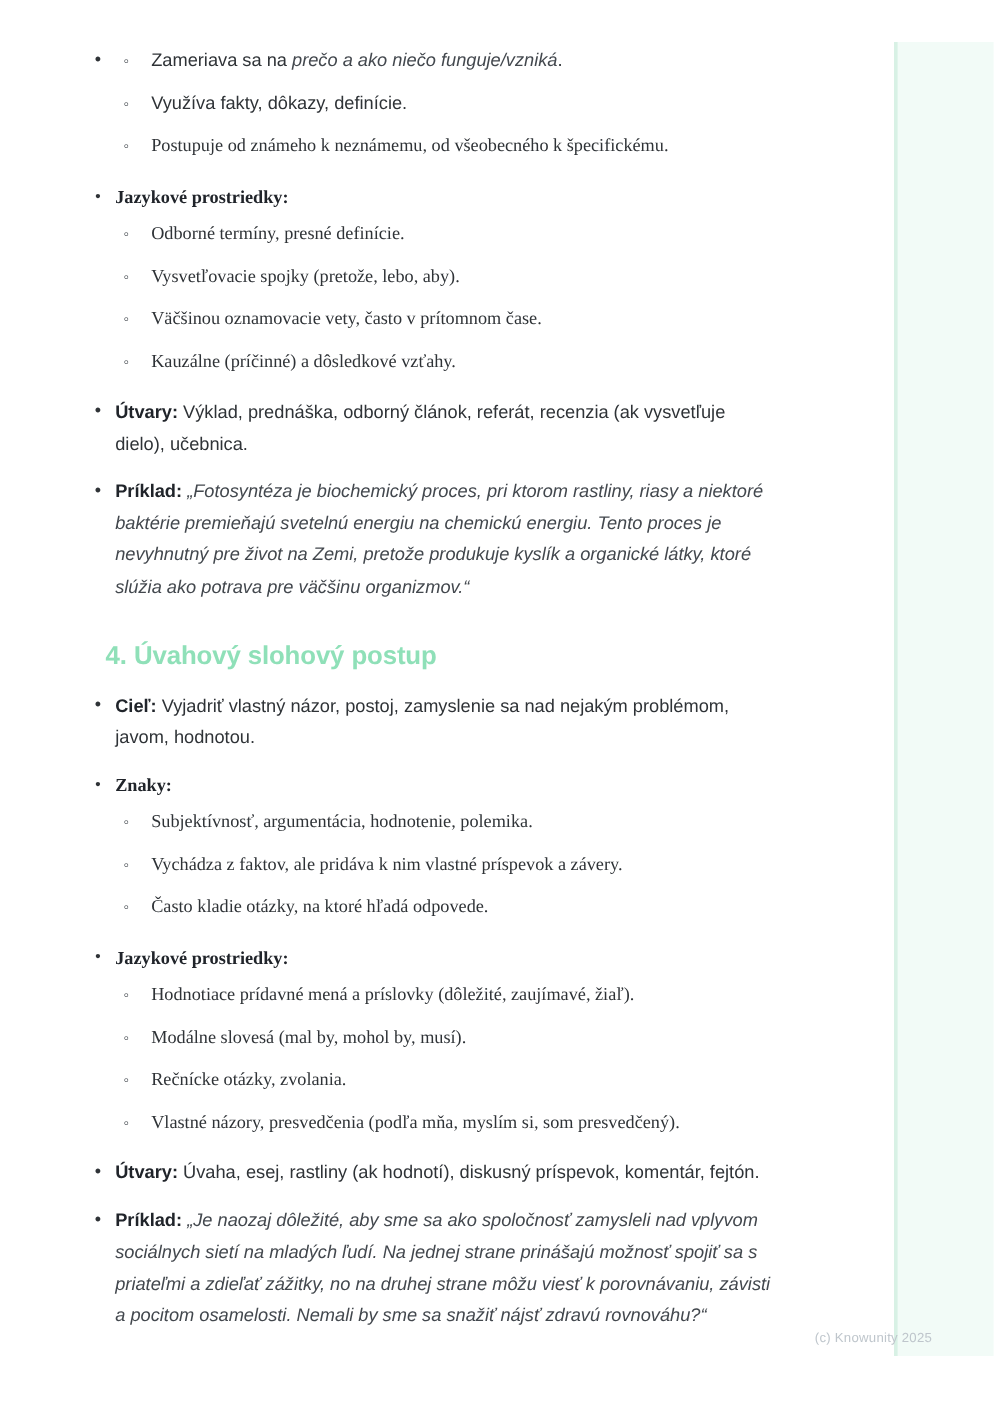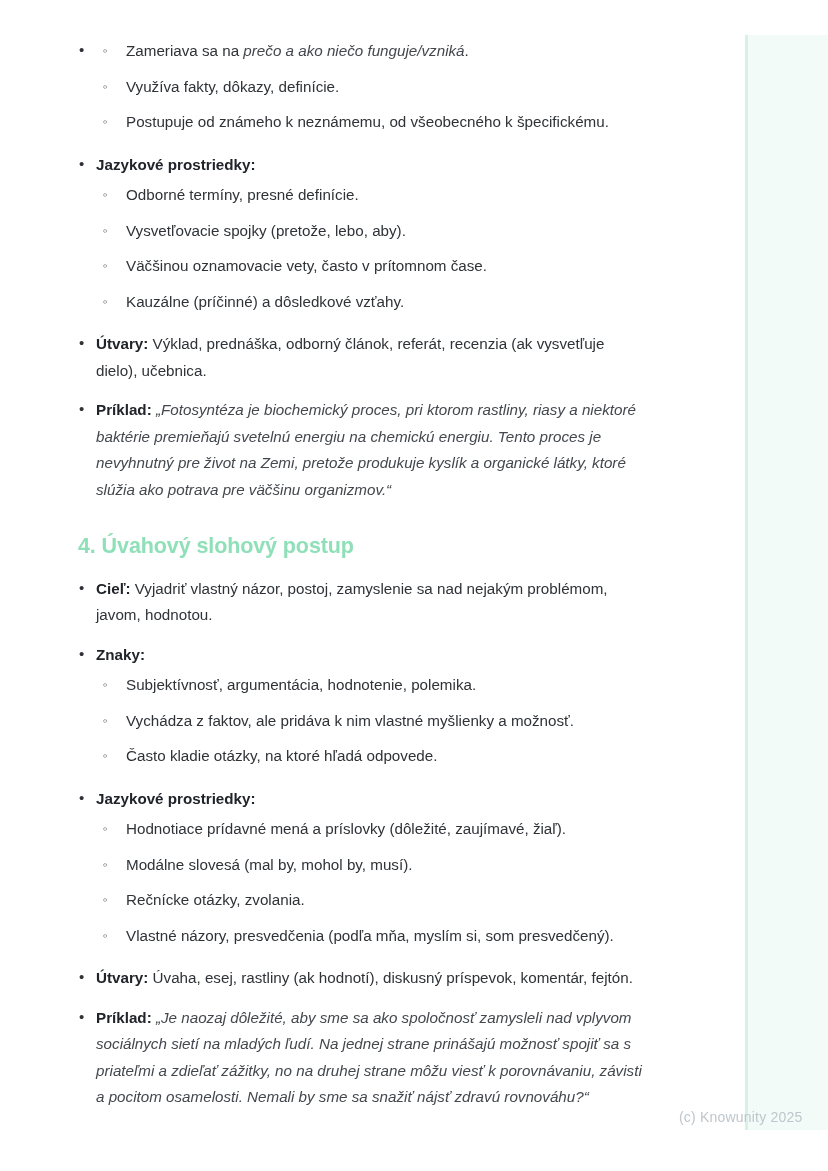--- a/index.html
+++ b/index.html
@@ -44,21 +44,21 @@
     left: 78px;
     top: 34px;
     width: 570px;
   }
 
   
   h2.section-heading {
     font-size: 21.5px;
     font-weight: 700;
     color: #8fe0b8;
-    margin: 0;
+    margin: 10px;
     padding: 0;
     line-height: 1.25;
     letter-spacing: -0.1px;
   }
   .heading-block {
     margin-top: 30px;
     margin-bottom: 16px;
   }
 
   
@@ -119,29 +119,29 @@
   }
   .ital {
     font-style: italic;
     color: #43484e;
   }
   .quote {
     font-style: italic;
     color: #43484e;
   }
 
-  .gap-lg { margin-bottom: 16px !important; }
+  .gap-lg { margin-bottom: 16px !important; font-family: Liberation Serif, serif; }
   .gap-md { margin-bottom: 13px !important; }
 
   
   #watermark {
     position: absolute;
     left: 679px;
     top: 1109px;
-    font-size: 14px;
+    font-size: 11px;
     color: #bfc6cc;
     letter-spacing: 0.2px;
     white-space: nowrap;
     font-family: "Liberation Sans", sans-serif;
   }
 </style>
 </head>
 <body>
 
 <div id="page">
@@ -185,21 +185,21 @@
     <ul class="lvl1">
 
       <li class="item1 gap-md">
         <span class="lbl">Cieľ:</span><span> Vyjadriť vlastný názor, postoj, zamyslenie sa nad nejakým problémom, javom, hodnotou.</span>
       </li>
 
       <li class="item1 gap-lg">
         <span class="lbl">Znaky:</span>
         <ul class="lvl2">
           <li class="item2"><span>Subjektívnosť, argumentácia, hodnotenie, polemika.</span></li>
-          <li class="item2"><span>Vychádza z faktov, ale pridáva k nim vlastné myšlienky a možnosť.</span></li>
+          <li class="item2"><span>Vychádza z faktov, ale pridáva k nim vlastné príspevok a závery.</span></li>
           <li class="item2 gap-lg"><span>Často kladie otázky, na ktoré hľadá odpovede.</span></li>
         </ul>
       </li>
 
       <li class="item1 gap-lg">
         <span class="lbl">Jazykové prostriedky:</span>
         <ul class="lvl2">
           <li class="item2">Hodnotiace prídavné mená a príslovky (dôležité, zaujímavé, žiaľ).</li>
           <li class="item2">Modálne slovesá (mal by, mohol by, musí).</li>
           <li class="item2">Rečnícke otázky, zvolania.</li>

